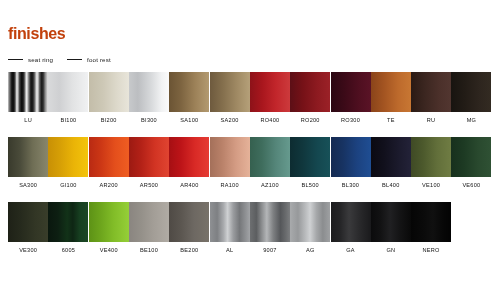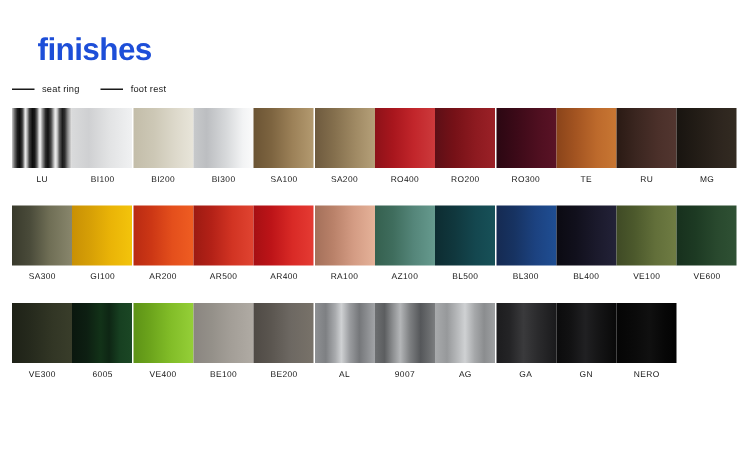--- a/index.html
+++ b/index.html
@@ -17,27 +17,27 @@
   }
   .page {
     position: absolute;
     left: 0; top: 0;
     width: 500px;
     height: 300px;
     background: #ffffff;
   }
   .title {
     position: absolute;
-    left: 25px;
+    left: 8px;
     top: 22px;
-    font-size: 21px;
+    font-size: 16px;
     font-weight: 700;
     letter-spacing: -0.4px;
     line-height: 24px;
-    color: #1d4ed8;
+    color: #c2410c;
   }
   .legend {
     position: absolute;
     left: 8px;
     top: 56px;
     display: flex;
     align-items: center;
     gap: 14px;
   }
   .legend-entry {

